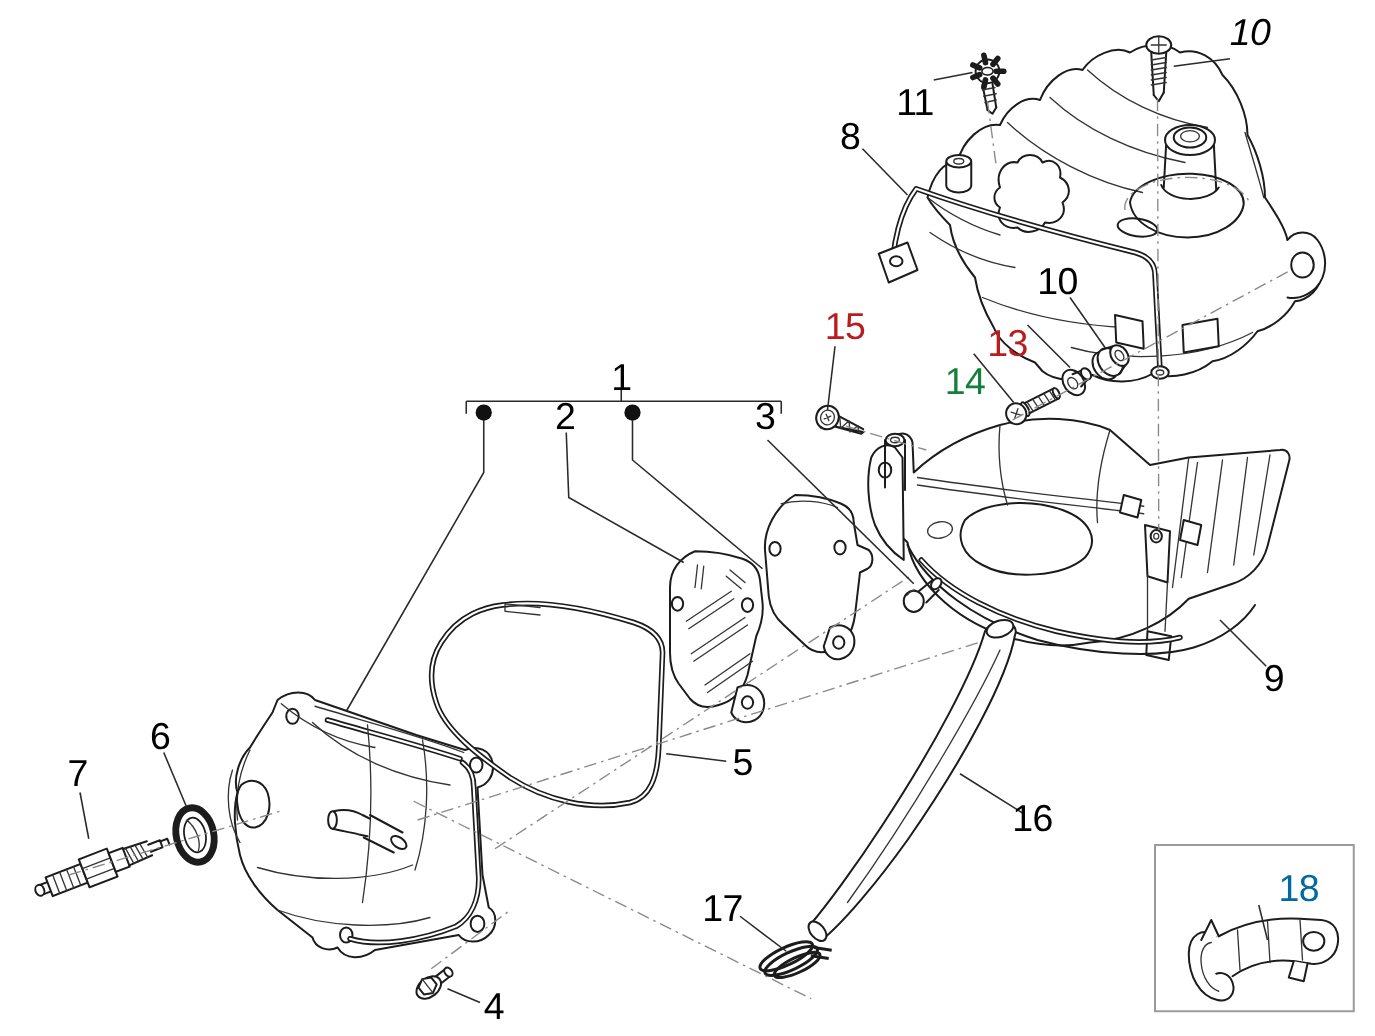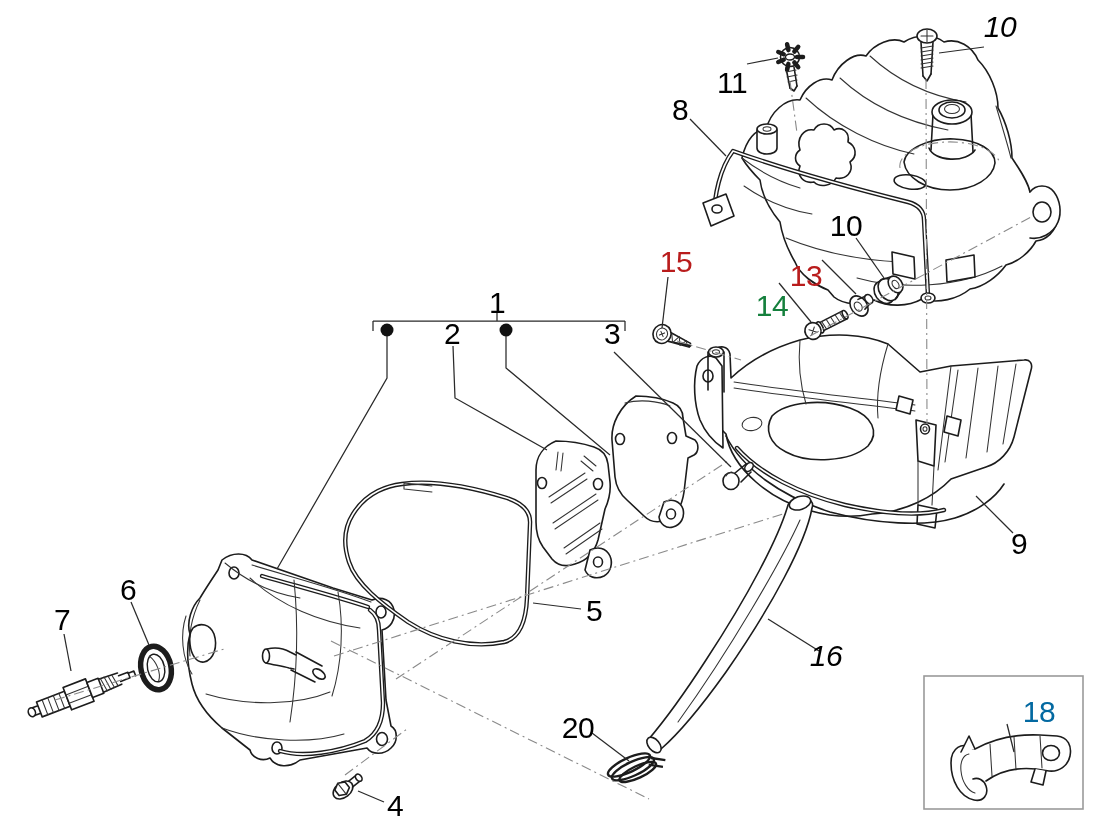--- a/index.html
+++ b/index.html
@@ -386,17 +386,17 @@
       <div class="callout" style="left: 128px; top: 590px; color: rgb(0, 0, 0);">6</div>
       <div class="callout" style="left: 62px; top: 620px; color: rgb(0, 0, 0);">7</div>
       <div class="callout" style="left: 680px; top: 110px; color: rgb(0, 0, 0);">8</div>
       <div class="callout" style="left: 1019px; top: 544px; color: rgb(0, 0, 0);">9</div>
       <div class="callout" style="left: 1000px; top: 27px; color: rgb(0, 0, 0); font-style: italic;">10</div>
       <div class="callout" style="left: 732px; top: 65px; color: rgb(0, 0, 0); margin-top: 18px;">11</div>
       <div class="callout" style="left: 846px; top: 226px; color: rgb(0, 0, 0);">10</div>
       <div class="callout" style="left: 806px; top: 244px; color: #b91c1c; margin-top: 32px;">13</div>
       <div class="callout" style="left: 772px; top: 270px; color: #15803d; margin-top: 36px;">14</div>
       <div class="callout" style="left: 676px; top: 262px; color: #b91c1c;">15</div>
-      <div class="callout" style="left: 826px; top: 656px; color: rgb(0, 0, 0); font-style: italic;">16</div>
-      <div class="callout" style="left: 578px; top: 728px; color: rgb(0, 0, 0);">20</div>
+      <div class="callout" style="left: 826px; top: 656px; color: rgb(0, 0, 0);">16</div>
+      <div class="callout" style="left: 578px; top: 728px; color: rgb(0, 0, 0);">17</div>
       <div class="callout" style="left: 1039px; top: 712px; color: #0369a1;">18</div>
     </div>
 </div>
 
 </body></html>

